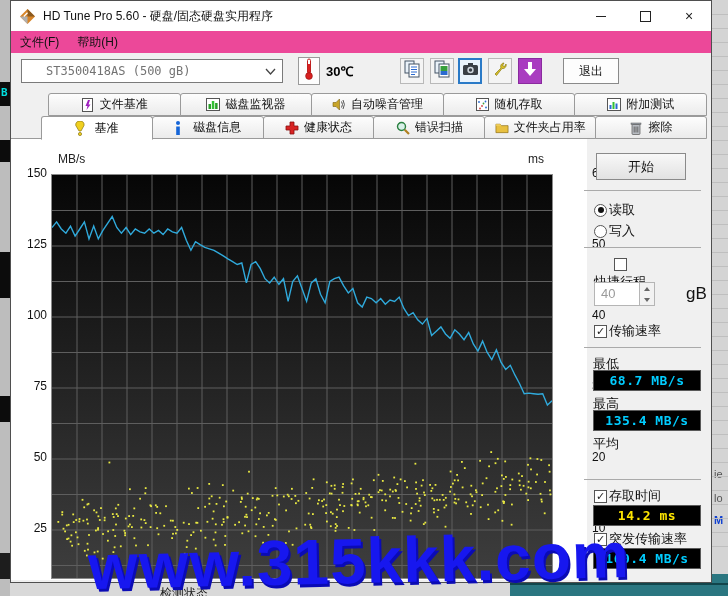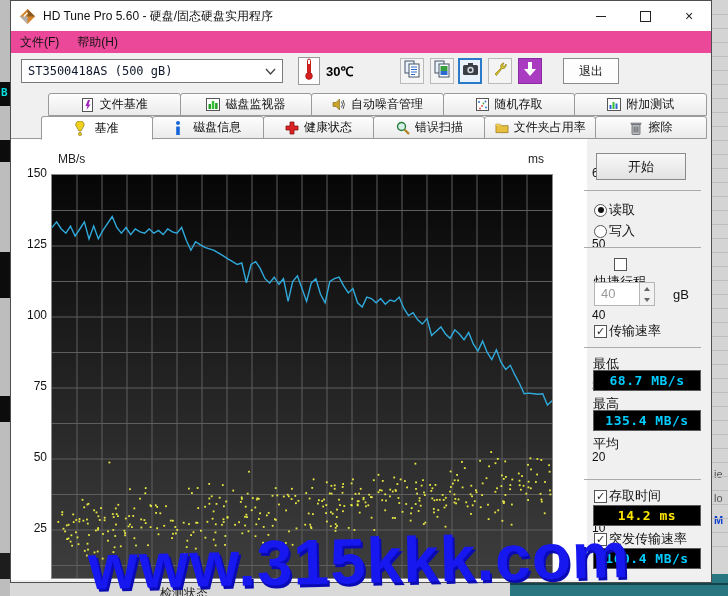--- a/index.html
+++ b/index.html
@@ -30,21 +30,21 @@
   .win-controls{position:absolute;right:0;top:0;height:30px;display:flex;}
   .win-btn{width:44px;height:30px;display:flex;align-items:center;justify-content:center;color:#222;font-size:14px;}
   .min-glyph{width:10px;height:1px;background:#222;}
   .max-glyph{width:9px;height:9px;border:1px solid #222;}
   
   .menubar{position:absolute;left:0;top:30px;width:100%;height:22px;background:#ec4899;border-bottom:1px solid #d3d9e2;display:flex;align-items:center;}
   .menu-item{font-size:12px;color:#111;padding:0 9px;}
   
   .toolbar{position:absolute;left:0;top:52px;width:100%;height:38px;background:#f0f0f0;}
   .drive-select{position:absolute;left:10px;top:6px;width:262px;height:24px;background:#fff;border:1px solid #7a7a7a;display:flex;align-items:center;box-sizing:border-box;}
-  .drive-select .txt{font:12px "DejaVu Sans Mono",monospace;color:#0f172a;margin-left:6px;flex:1;}
+  .drive-select .txt{font:12px "DejaVu Sans Mono",monospace;color:#737373;margin-left:24px;flex:1;}
   .drive-select .chev{margin-right:6px;color:#444;font-size:11px;}
   .therm-btn{position:absolute;left:287px;top:4px;width:22px;height:28px;background:#fdfdfd;border:1px solid #9a9a9a;display:flex;align-items:center;justify-content:center;box-sizing:border-box;}
   .temp-label{position:absolute;left:315px;top:9px;font:bold 13px "Liberation Sans",sans-serif;color:#000;}
   .tool-btn{position:absolute;top:5px;width:24px;height:26px;background:#f4f4f4;border:1px solid #b9b9b9;display:flex;align-items:center;justify-content:center;box-sizing:border-box;}
   .tool-btn.active{border:2px solid #2a7ac7;background:#eaf3fc;}
   .tb1{left:389px;}.tb2{left:419px;}.tb3{left:447px;}.tb4{left:477px;}.tb5{left:507px;background:#a93cc0;border-color:#8a2a9e;}
   .exit-btn{position:absolute;left:552px;top:5px;width:56px;height:26px;background:#fdfdfd;border:1px solid #8a8a8a;font-size:12px;color:#111;display:flex;align-items:center;justify-content:center;box-sizing:border-box;}
   
   .tabrow{position:absolute;display:flex;}
   .tabrow1{left:37px;top:92px;width:658px;height:23px;}
@@ -74,21 +74,21 @@
   .cbox{width:13px;height:13px;border:1px solid #555;background:#fff;position:relative;box-sizing:border-box;font:bold 11px "DejaVu Sans",sans-serif;color:#222;display:flex;align-items:center;justify-content:center;}
   .r-read{top:62px;left:10px;}.r-write{top:83px;left:10px;}
   .cb-short{top:119px;left:10px;flex-direction:column;}.cb-transfer{top:183px;left:10px;}
   .cb-access{top:348px;left:10px;}.cb-burst{top:391px;left:10px;}
   .spin-row{top:143px;left:10px;display:flex;align-items:center;}
   .spin-box{width:46px;height:24px;border:1px solid #b5b5b5;background:#fff;color:#9a9a9a;font-size:13px;line-height:22px;padding-left:6px;box-sizing:border-box;}
   .spin-arrows{width:15px;height:24px;border:1px solid #b5b5b5;border-left:none;box-sizing:border-box;display:flex;flex-direction:column;}
   .spin-up,.spin-dn{flex:1;display:flex;align-items:center;justify-content:center;background:#f2f2f2;}
   .spin-up::after{content:"";border-left:3px solid transparent;border-right:3px solid transparent;border-bottom:4px solid #666;}
   .spin-dn::after{content:"";border-left:3px solid transparent;border-right:3px solid transparent;border-top:4px solid #666;}
-  .gb-label{margin-left:18px;font-size:13px;color:#111;}
+  .gb-label{margin-left:31px;font-size:17px;color:#111;}
   .stat-label{font-size:13px;color:#111;}
   .l-min{top:216px;left:9px;}.l-max{top:256px;left:9px;}.l-avg{top:296px;left:9px;}
   .vbox{left:9px;width:108px;height:21px;background:#000;border:1px solid #5a5a5a;box-sizing:border-box;
         font:bold 13px "DejaVu Sans Mono",monospace;display:flex;align-items:center;justify-content:center;letter-spacing:0.5px;}
   .vb-cyan{color:#00ccff;}.vb-yellow{color:#ffe600;}
   .v-min{top:231px;}.v-max{top:271px;}.v-avg{top:311px;}.v-access{top:366px;}.v-burst{top:409px;}
   
   .watermark{position:absolute;left:88px;top:524px;z-index:60;font:bold 64px "Liberation Sans",sans-serif;
              color:#1717ef;letter-spacing:1px;white-space:nowrap;transform:rotate(-1.3deg);text-shadow:2px 3px 0 #0b0bb5;}
 </style>

